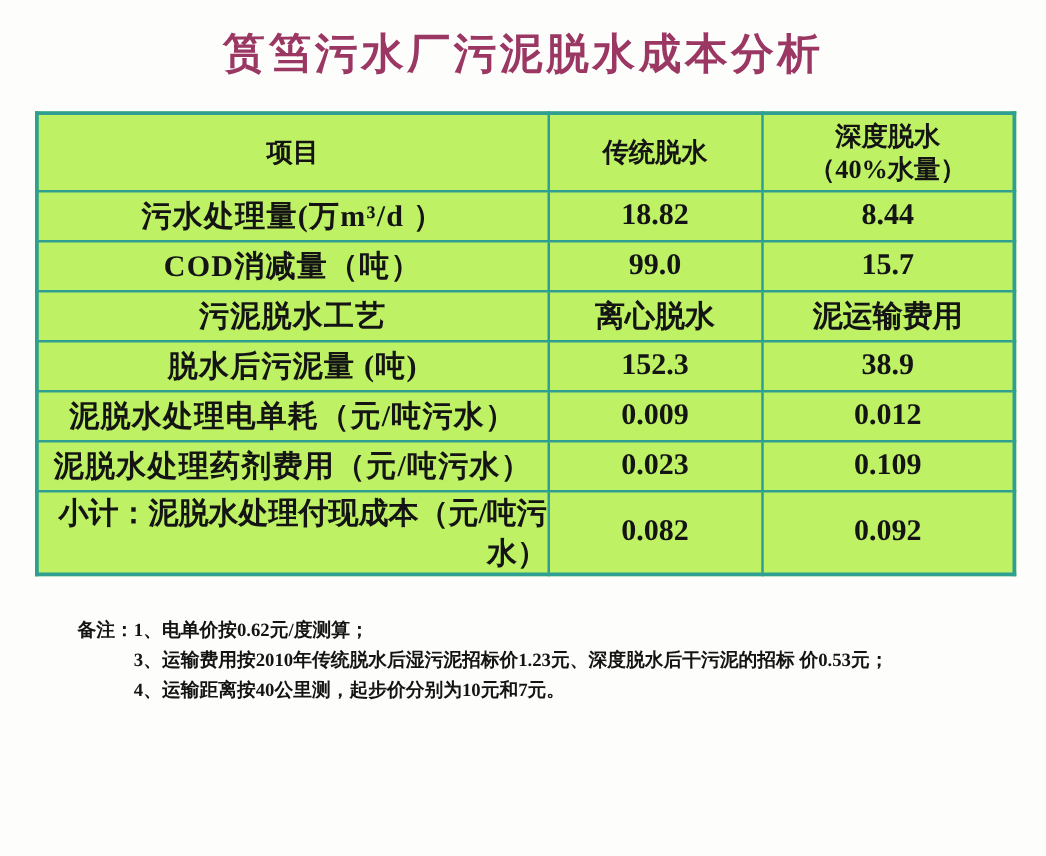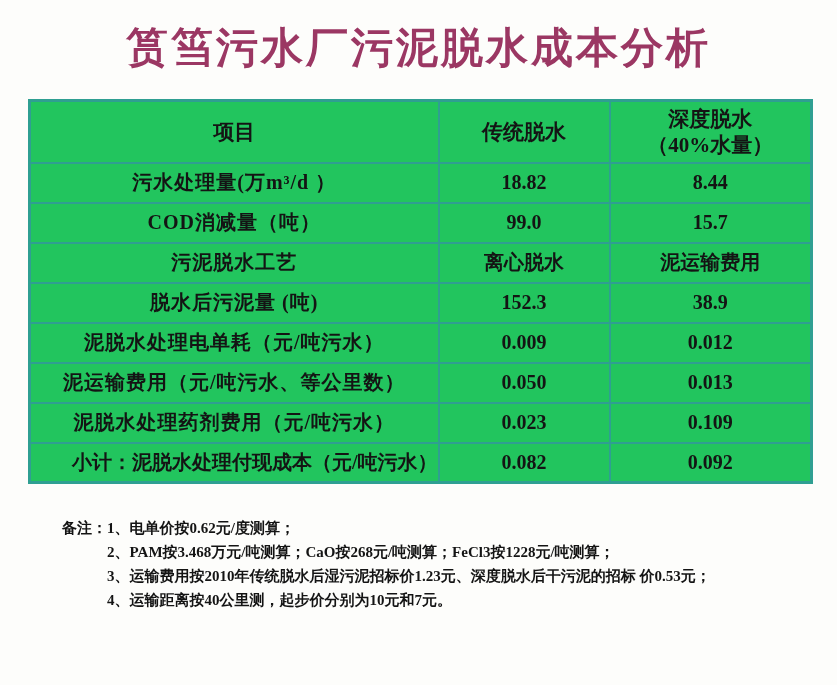--- a/index.html
+++ b/index.html
@@ -8,53 +8,53 @@
     background: #fdfdfb;
     font-family: "Liberation Serif", "DejaVu Serif", serif;
     color: #141414;
     overflow: hidden;
   }
   .page { width: 837px; height: 685px; position: relative; }
 
   .title {
     margin-top: 20px;
     text-align: center;
-    font-size: 42px;
+    font-size: 34px;
     font-weight: bold;
     letter-spacing: 3px;
     color: #9b3763;
   }
 
   table.cost {
     margin: 23px 0 0 28px;
     border-collapse: collapse;
     table-layout: fixed;
     width: 782px;
-    background: #22c55e;
+    background: #bef264;
   }
   table.cost, table.cost th, table.cost td {
     border: 2px solid #2f9f92;
   }
   table.cost { border-width: 3px; }
   col.c1 { width: 409px; }
   col.c2 { width: 171px; }
   col.c3 { width: 202px; }
 
   table.cost th {
     height: 62px;
     font-size: 21px;
     font-weight: bold;
     text-align: center;
     vertical-align: middle;
     white-space: pre-line;
     line-height: 1.25;
   }
   table.cost td {
     height: 40px;
-    font-size: 20px;
+    font-size: 24px;
     font-weight: bold;
     text-align: center;
     vertical-align: middle;
   }
   table.cost td.c-label { letter-spacing: 1px; }
   table.cost tr:last-child td.c-label {
     text-align: right;
     padding-left: 4px;
     letter-spacing: 0;
   }
@@ -111,40 +111,34 @@
           <td class="c-label">脱水后污泥量 (吨)</td>
           <td class="c-val">152.3</td>
           <td class="c-val">38.9</td>
         </tr>
         <tr>
           <td class="c-label">泥脱水处理电单耗（元/吨污水）</td>
           <td class="c-val">0.009</td>
           <td class="c-val">0.012</td>
         </tr>
         <tr>
-          <td class="c-label">泥运输费用（元/吨污水、等公里数）</td>
-          <td class="c-val">0.050</td>
-          <td class="c-val">0.013</td>
-        </tr>
-        <tr>
           <td class="c-label">泥脱水处理药剂费用（元/吨污水）</td>
           <td class="c-val">0.023</td>
           <td class="c-val">0.109</td>
         </tr>
         <tr>
           <td class="c-label">小计：泥脱水处理付现成本（元/吨污水）</td>
           <td class="c-val">0.082</td>
           <td class="c-val">0.092</td>
         </tr>
       </tbody>
   </table>
 
   <div class="notes">
     <span class="notes-label">备注：</span>
     <span>
       <div class="note-item">1、电单价按0.62元/度测算；</div>
-      <div class="note-item">2、PAM按3.468万元/吨测算；CaO按268元/吨测算；FeCl3按1228元/吨测算；</div>
       <div class="note-item">3、运输费用按2010年传统脱水后湿污泥招标价1.23元、深度脱水后干污泥的招标 价0.53元；</div>
       <div class="note-item">4、运输距离按40公里测，起步价分别为10元和7元。</div>
     </span>
   </div>
 
 </div>
 
 </body></html>

